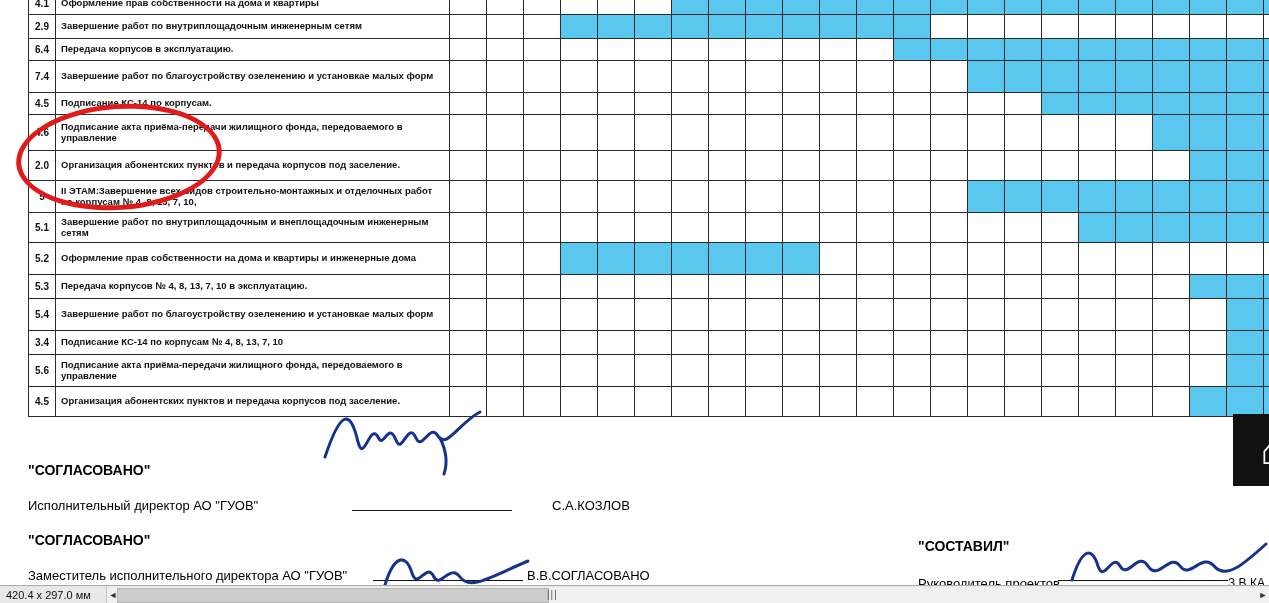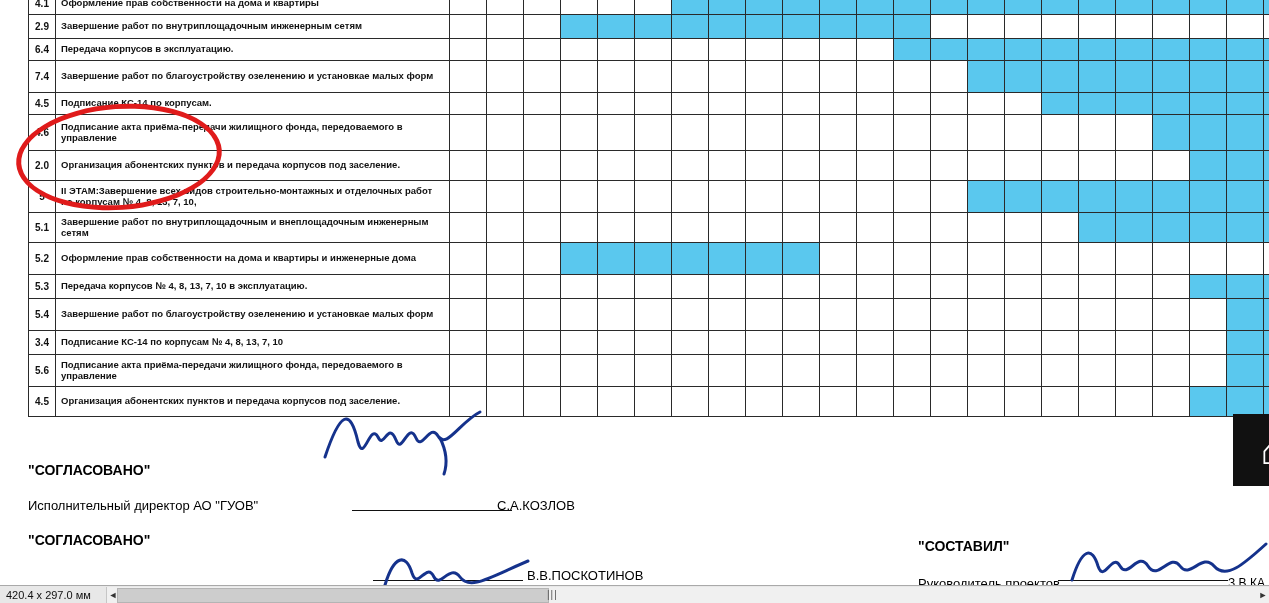--- a/index.html
+++ b/index.html
@@ -89,21 +89,21 @@
   .bold-q { font-weight: bold; font-size: 14px; }
   .line {
     display: inline-block;
     border-bottom: 1.5px solid #111;
     height: 12px;
   }
 
   .sig-soglasovano-1 { left: 28px; top: 10px; }
   .sig-dir           { left: 28px; top: 46px; }
   .sig-line-1        { left: 352px; top: 46px; }
-  .sig-name-1        { left: 497px; top: 46px; }
+  .sig-name-1        { left: 552px; top: 46px; }
   .sig-soglasovano-2 { left: 28px; top: 80px; }
   .sig-dir2          { left: 28px; top: 116px; }
   .sig-line-2        { left: 373px; top: 116px; }
   .sig-name-2        { left: 527px; top: 116px; }
   .sig-sostavil      { left: 918px; top: 86px; }
   .sig-ruk           { left: 918px; top: 124px; }
   .sig-line-3        { left: 1058px; top: 116px; }
   .sig-name-3        { left: 1228px; top: 124px; font-size: 12px; }
 
   
@@ -606,22 +606,23 @@
   <div class="red-ellipse"></div>
 
   <div class="sig-block">
 
     <div class="sig-row sig-soglasovano-1 bold-q">"СОГЛАСОВАНО"</div>
     <div class="sig-row sig-dir">Исполнительный директор АО "ГУОВ"</div>
     <div class="sig-row sig-line-1"><span class="line" style="width:160px"></span></div>
     <div class="sig-row sig-name-1">С.А.КОЗЛОВ</div>
 
     <div class="sig-row sig-soglasovano-2 bold-q">"СОГЛАСОВАНО"</div>
+    <div class="sig-row sig-dir2">Заместитель исполнительного директора АО "ГУОВ"</div>
     <div class="sig-row sig-line-2"><span class="line" style="width:150px"></span></div>
-    <div class="sig-row sig-name-2">В.В.ПОСКОТИНОВ</div>
+    <div class="sig-row sig-name-2">В.В.СОГЛАСОВАНО</div>
 
     <div class="sig-row sig-sostavil bold-q">"СОСТАВИЛ"</div>
     <div class="sig-row sig-ruk">Руководитель проектов</div>
     <div class="sig-row sig-line-3"><span class="line" style="width:170px"></span></div>
     <div class="sig-row sig-name-3">З.В.КА</div>
 
     <div class="scribble" style="left:320px; top:-50px;">
       <svg width="180" height="80" viewBox="0 0 180 80">
         <path d="M5,55 C20,10 30,5 38,40 C44,62 50,20 58,35 C64,48 68,18 76,38 C82,54 88,18 96,36 C102,50 110,20 118,34 C126,48 140,20 160,10" stroke="#15328c" stroke-width="3" fill="none" stroke-linecap="round"></path>
         <path d="M120,36 C126,48 128,60 124,72" stroke="#15328c" stroke-width="3" fill="none" stroke-linecap="round"></path>

